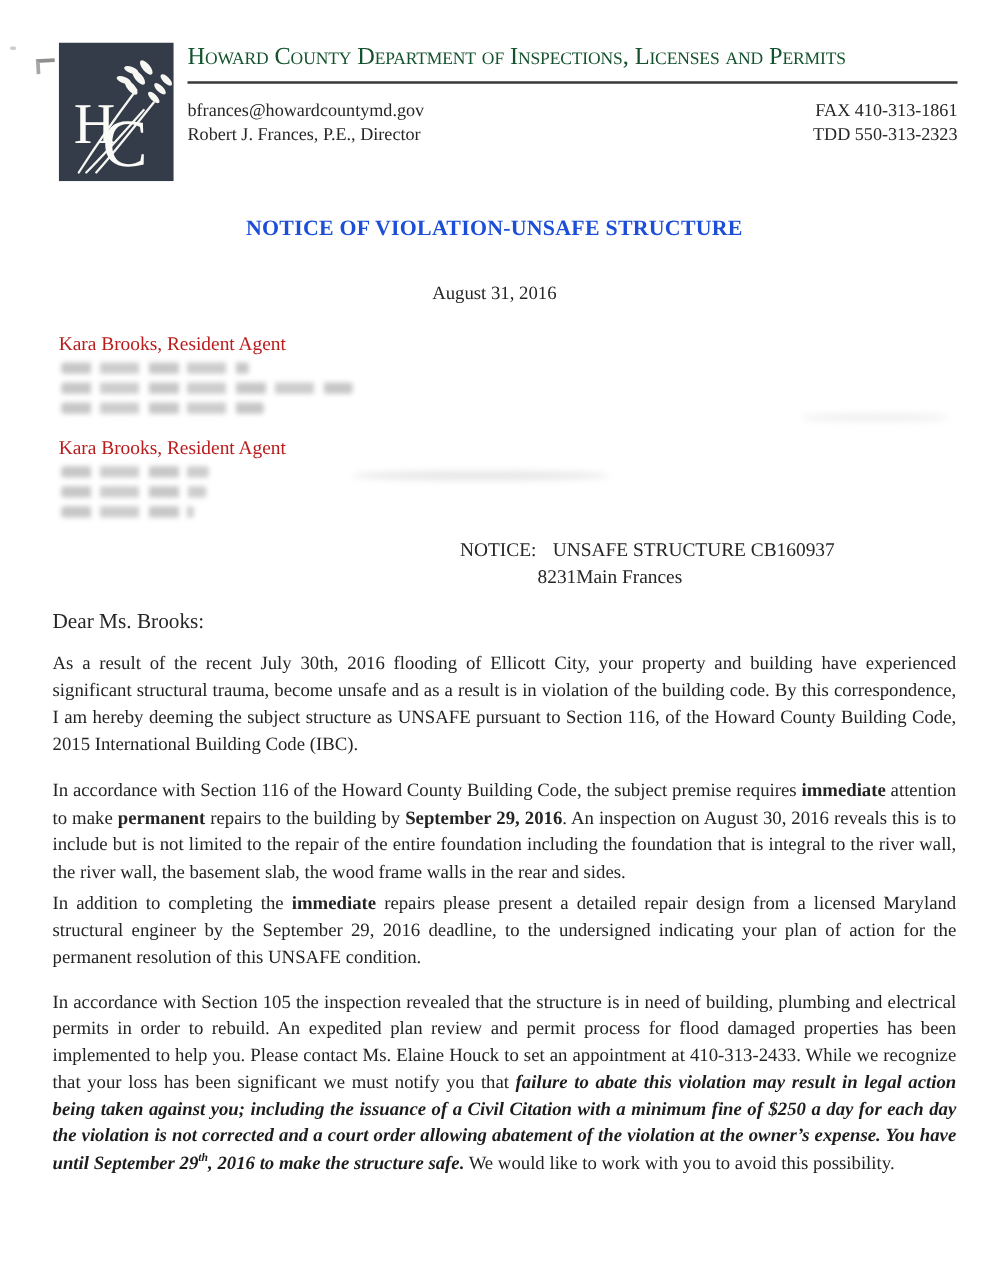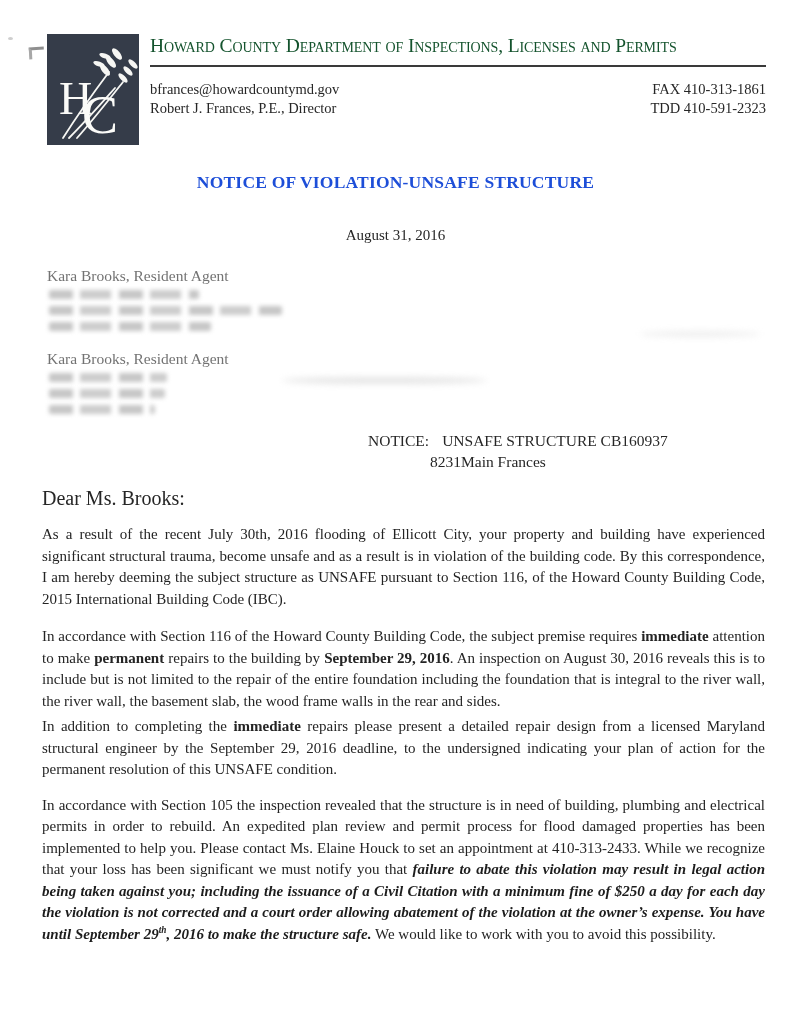--- a/index.html
+++ b/index.html
@@ -53,38 +53,38 @@
   .notice-title {
     text-align: center; font-size: 17.5px; font-weight: bold;
     letter-spacing: .2px; margin: 27px 0 0 0; color: #1d4ed8;
   }
   .notice-date { text-align: center; font-size: 15px; margin-top: 34px; }
 
   
   .recipient { margin-left: 47px; font-size: 15.5px; }
   .recipient-1 { margin-top: 23px; }
   .recipient-2 { margin-top: 19px; }
-  .recipient-name { color: #737373; }
+  .recipient-name { color: #b91c1c; }
   .redacted-block { margin-top: 5px; }
   .redact-line {
     height: 9px; margin: 5px 0 7px 2px; border-radius: 2px;
     background: repeating-linear-gradient(90deg,
       #8e8e8e 0px, #8e8e8e 24px, rgba(0,0,0,0) 24px, rgba(0,0,0,0) 31px,
       #9a9a9a 31px, #9a9a9a 62px, rgba(0,0,0,0) 62px, rgba(0,0,0,0) 70px);
     filter: blur(2.2px); opacity: .5;
   }
 
   
   .subject { margin: 16px 0 0 368px; font-size: 15.5px; line-height: 21px; }
   .subject-label { margin-right: 13px; }
   .subject-indent { margin-left: 62px; }
   .bold { font-weight: bold; }
 
   
-  .salutation { margin: 15px 0 0 42px; font-size: 20px; }
+  .salutation { margin: 15px 0 0 42px; font-size: 17px; }
   .body-paras { margin: 0 26px 0 42px; }
   .para {
     text-align: justify; font-size: 15px; line-height: 21.5px;
     margin: 14px 0 0 0; color: #242424;
   }
   .para-2 { margin-top: 16px; }
   .para-2b { margin-top: 4px; }
   .para-3 { }
   .b { font-weight: bold; }
   .bi { font-weight: bold; font-style: italic; color: #1d1d1d; }
@@ -127,21 +127,21 @@
     <div class="lh-right">
       <div class="dept-name">Howard County Department of Inspections, Licenses and Permits</div>
       <hr class="lh-rule">
       <div class="dir-row">
         <div class="dir-left">
           <div>bfrances@howardcountymd.gov</div>
           <div>Robert J. Frances, P.E., Director</div>
         </div>
         <div class="dir-right">
           <div>FAX 410-313-1861</div>
-          <div>TDD 410-591-2323</div>
+          <div>TDD 550-313-2323</div>
         </div>
       </div>
     </div>
   </header>
 
   <h1 class="notice-title">NOTICE OF VIOLATION-UNSAFE STRUCTURE</h1>
   <div class="notice-date">August 31, 2016</div>
 
   <section class="recipient recipient-1">
     <div class="recipient-name">Kara Brooks, Resident Agent</div>

